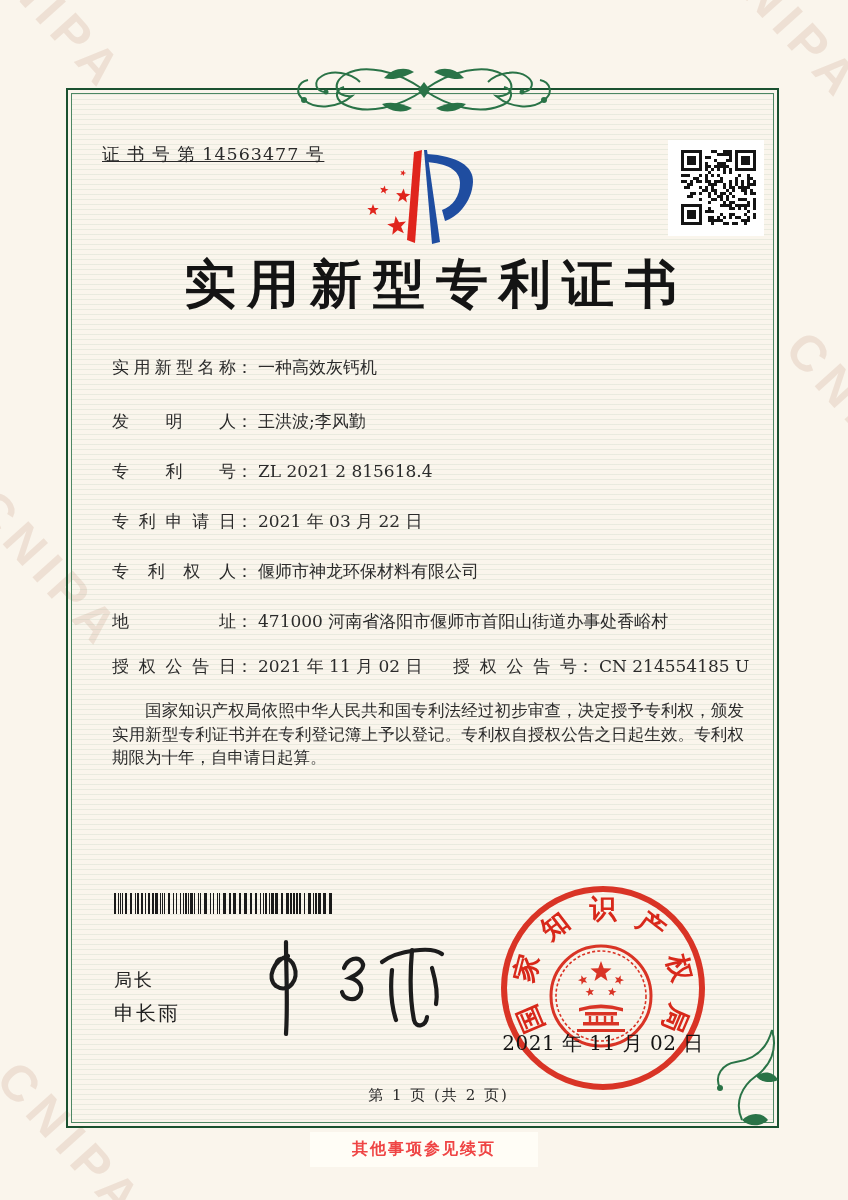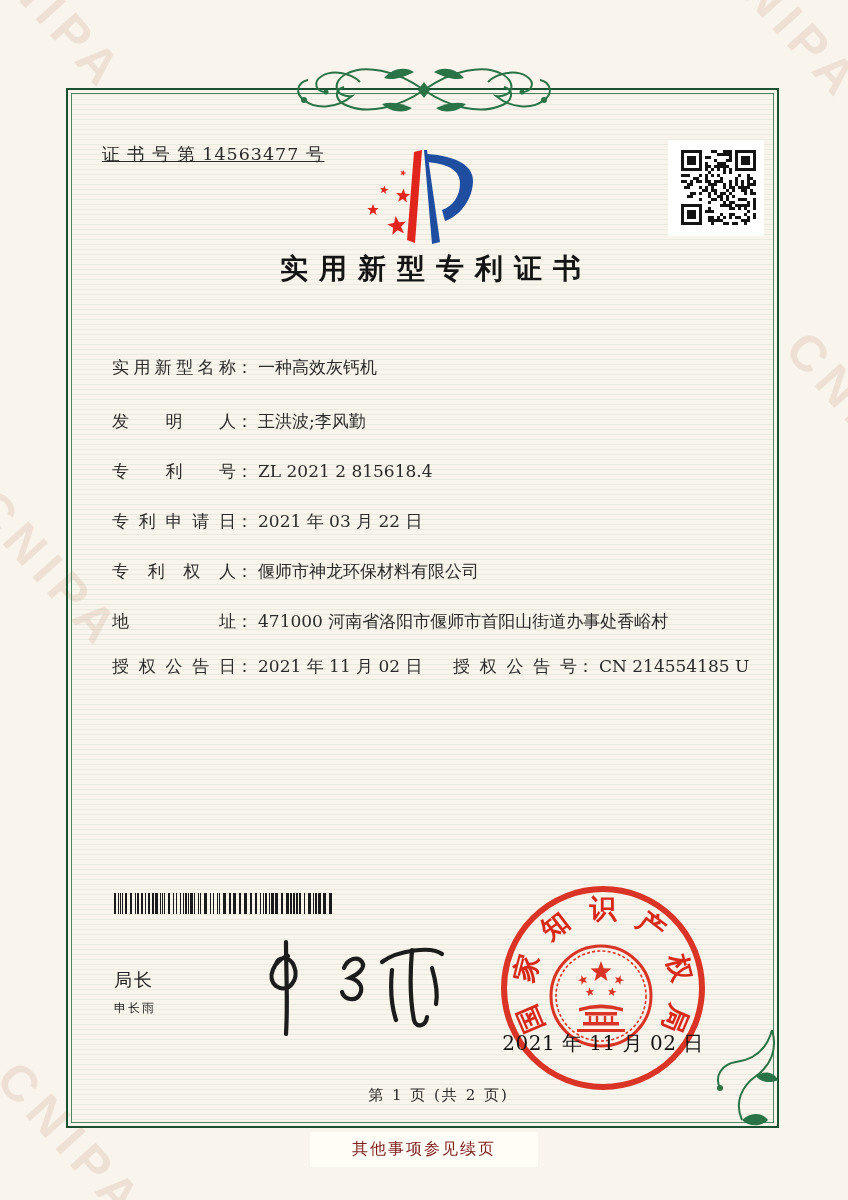--- a/index.html
+++ b/index.html
@@ -23,47 +23,47 @@
     background:repeating-linear-gradient(180deg,rgba(143,180,152,.16) 0 1px,rgba(0,0,0,0) 1px 5px);}
   .flourish{position:absolute;z-index:2;}
   .flourish path,.flourish circle{stroke:#2a7347;stroke-width:2;fill:none;}
   .flourish .fill{fill:#2a7347;stroke:none;}
   
   .cert-no{left:102px;top:142px;font-size:17.5px;letter-spacing:1px;z-index:3;color:#2a2a2a;text-decoration:underline;}
   .logo{left:352px;top:146px;z-index:3;}
   .qr-box{left:668px;top:140px;width:96px;height:96px;background:#ffffff;z-index:3;}
   .qr{left:681px;top:150px;z-index:4;}
   .title{left:0;right:0;top:250px;text-align:center;z-index:3;
-    font-size:28px;font-weight:bold;letter-spacing:11px;color:#141414;padding-left:24px;}
+    font-size:52px;font-weight:bold;letter-spacing:11px;color:#141414;padding-left:24px;}
   
   .fields{left:112px;top:352px;width:648px;font-size:17px;z-index:3;color:#2b2b2b;}
   .field-row{position:absolute;left:0;white-space:nowrap;}
   .field-row:nth-child(1){top:4px;}  .field-row:nth-child(2){top:58px;}
   .field-row:nth-child(3){top:108px;}.field-row:nth-child(4){top:158px;}
   .field-row:nth-child(5){top:208px;}.field-row:nth-child(6){top:258px;}
   .field-row:nth-child(7){top:303px;}
   .f-label{display:inline-flex;justify-content:space-between;width:124px;}
   .f-colon{margin-right:5px;}
   .f-group2{position:absolute;left:341px;top:0;}
   
   .body-text{left:112px;top:699px;width:632px;font-size:16.5px;line-height:23.6px;
     text-align:justify;z-index:3;color:#2b2b2b;}
   .body-text p{margin:0;text-indent:2em;}
   
   .barcode{left:114px;top:893px;z-index:3;}
   .sign-title{left:114px;top:968px;font-size:18px;letter-spacing:2px;z-index:3;}
-  .sign-name{left:114px;top:1000px;font-size:12px;letter-spacing:2px;z-index:3;}
+  .sign-name{left:114px;top:1000px;font-size:20px;letter-spacing:2px;z-index:3;}
   .signature{left:236px;top:934px;z-index:3;}
   .seal{left:497px;top:882px;z-index:3;}
   .seal-char{font-family:"DejaVu Serif",serif;font-size:27px;font-weight:bold;fill:#d8281a;text-anchor:middle;}
   .seal-date{left:497px;top:1030px;width:212px;text-align:center;font-size:20px;
     letter-spacing:.5px;color:#141414;z-index:4;}
   .page-info{left:0;right:0;top:1086px;text-align:center;font-size:15px;letter-spacing:2px;z-index:3;color:#2b2b2b;margin-left:29px;}
   .note{left:50%;transform:translateX(-50%);top:1132px;background:#fffdf6;
-    padding:7px 42px;font-size:16px;letter-spacing:2px;z-index:3;white-space:nowrap;color:#7f1d1d;}
+    padding:7px 42px;font-size:16px;letter-spacing:2px;z-index:3;white-space:nowrap;color:#ef4444;font-weight:bold;}
 </style>
 </head>
 <body>
 
 <div class="wm" style="left:-45px;top:-18px">CNIPA</div>
 <div class="wm" style="left:692px;top:-8px">CNIPA</div>
 <div class="wm" style="left:764px;top:382px">CNIPA</div>
 <div class="wm" style="left:-48px;top:540px">CNIPA</div>
 <div class="wm" style="left:-25px;top:1112px">CNIPA</div>
 
@@ -436,20 +436,21 @@
         </span><span class="f-colon">：</span><span class="f-value">2021 年 11 月 02 日</span></span><span class="f-group f-group2"><span class="f-label">
           <span>授</span>
           <span>权</span>
           <span>公</span>
           <span>告</span>
           <span>号</span>
         </span><span class="f-colon">：</span><span class="f-value">CN 214554185 U</span></span></div>
   </div>
 
 <div class="abs body-text">
+  <p>国家知识产权局依照中华人民共和国专利法经过初步审查，决定授予专利权，颁发实用新型专利证书并在专利登记簿上予以登记。专利权自授权公告之日起生效。专利权期限为十年，自申请日起算。</p>
 </div>
 
 <svg id="barcode-svg" class="abs barcode" width="222" height="21" viewBox="0 0 222 21" shape-rendering="crispEdges">
     <rect x="0" y="0" width="2" height="21" fill="#1a1a1a"></rect>
     <rect x="4" y="0" width="1" height="21" fill="#1a1a1a"></rect>
     <rect x="6" y="0" width="1" height="21" fill="#1a1a1a"></rect>
     <rect x="8" y="0" width="1" height="21" fill="#1a1a1a"></rect>
     <rect x="11" y="0" width="2" height="21" fill="#1a1a1a"></rect>
     <rect x="16" y="0" width="2" height="21" fill="#1a1a1a"></rect>
     <rect x="21" y="0" width="1" height="21" fill="#1a1a1a"></rect>

